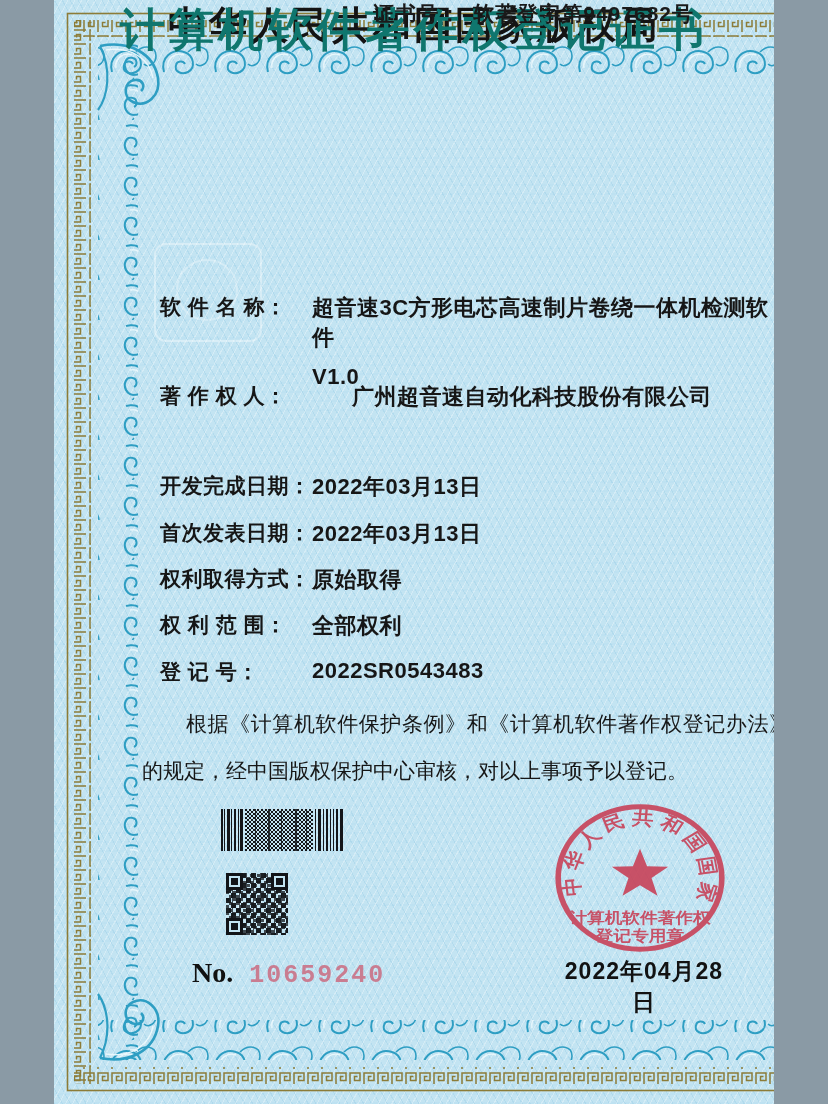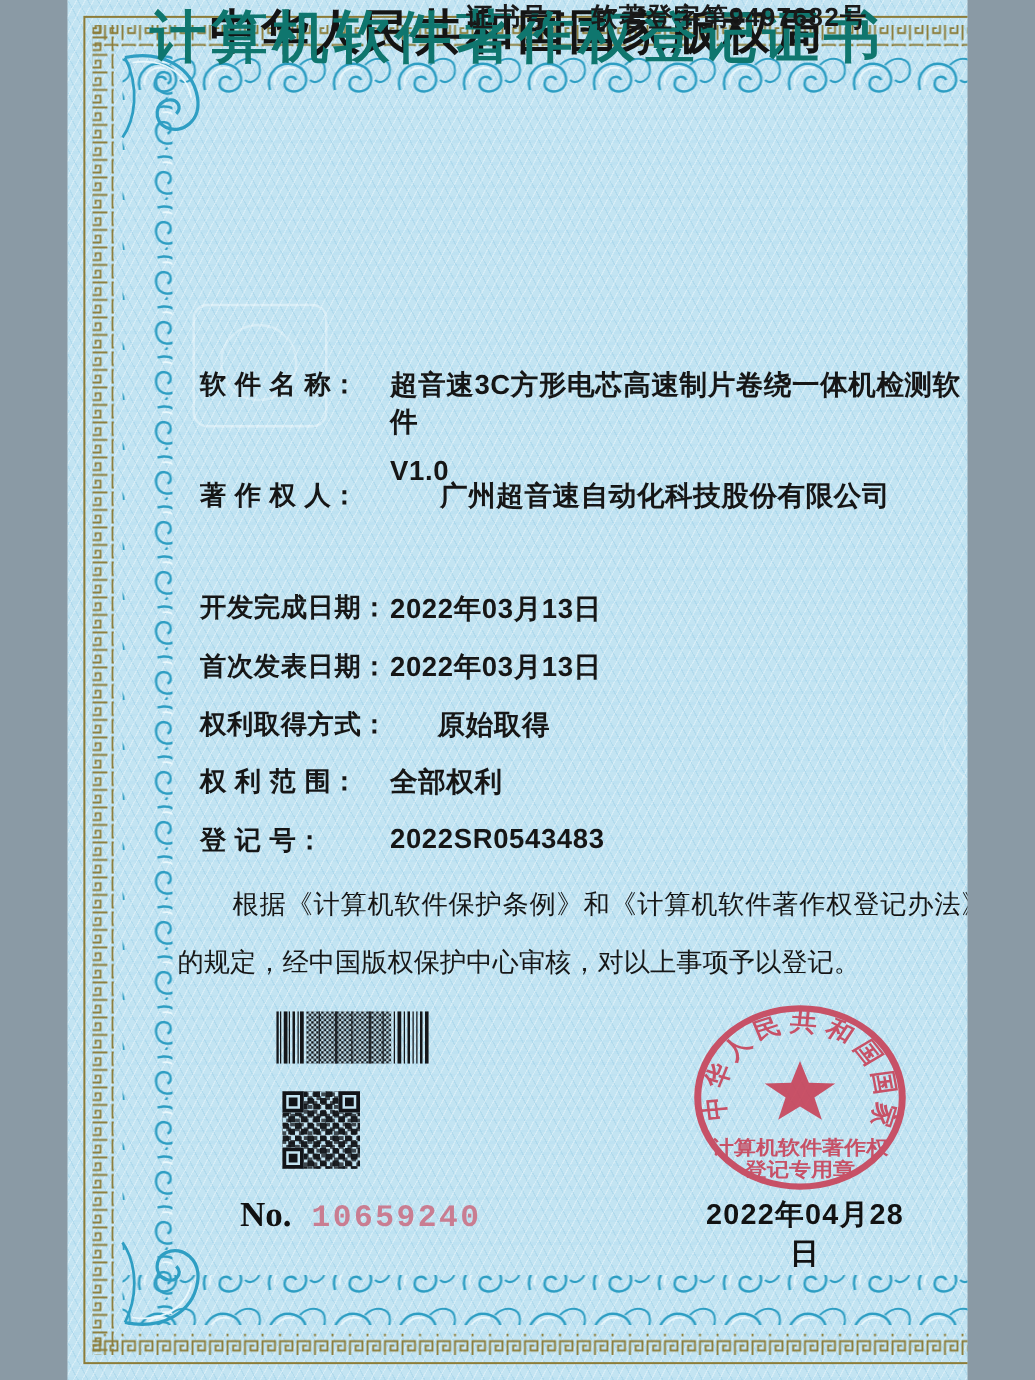--- a/index.html
+++ b/index.html
@@ -158,21 +158,21 @@
     <span class="val">广州超音速自动化科技股份有限公司</span>
   </div>
   <div class="abs row" style="top:472px;">
     <span class="lbl">开发完成日期：</span>
     <span class="val">2022年03月13日</span>
   </div>
   <div class="abs row" style="top:519px;">
     <span class="lbl">首次发表日期：</span>
     <span class="val">2022年03月13日</span>
   </div>
-  <div class="abs row" style="top:565px;gap:38px;">
+  <div class="abs row" style="top:565px;">
     <span class="lbl">权利取得方式：</span>
     <span class="val">原始取得</span>
   </div>
   <div class="abs row" style="top:611px;">
     <span class="lbl">权 利 范 围：</span>
     <span class="val">全部权利</span>
   </div>
   <div class="abs row" style="top:658px;">
     <span class="lbl">登  记  号：</span>
     <span class="val">2022SR0543483</span>

